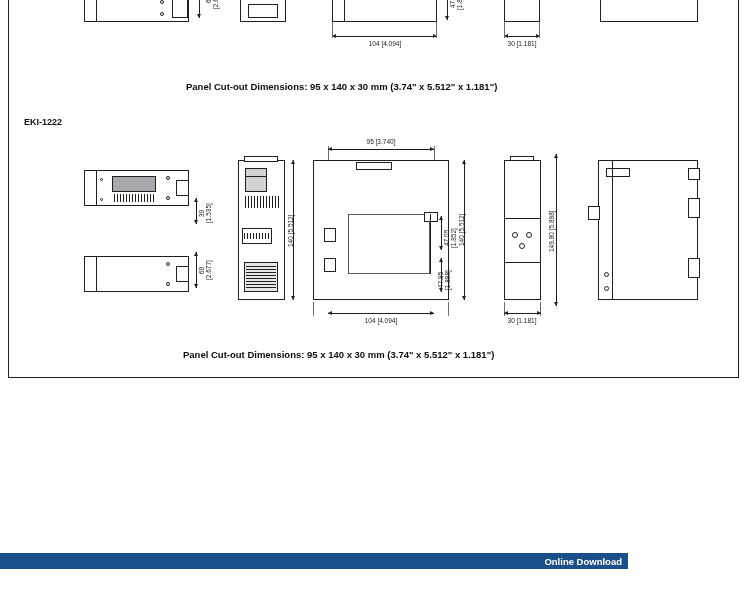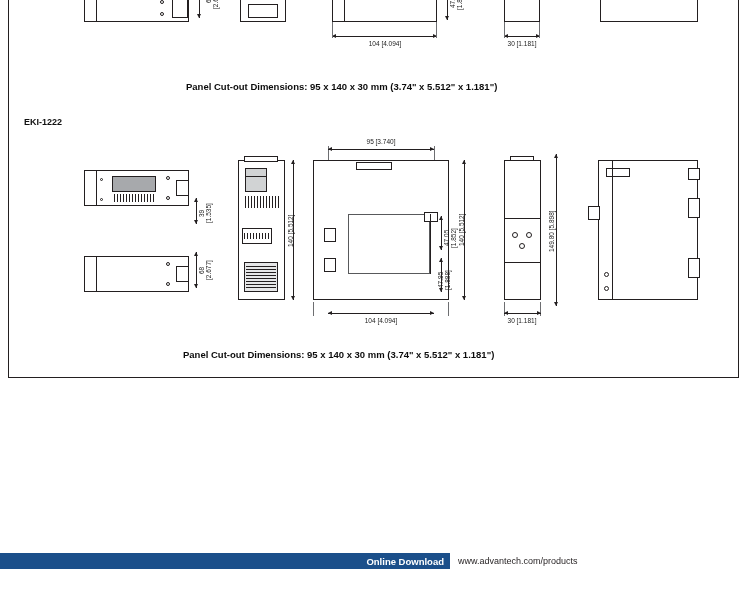--- a/index.html
+++ b/index.html
@@ -299,15 +299,14 @@
   <div class="dot" style="left:604px; top:272px; width:5px; height:5px;"></div>
   <div class="dot" style="left:604px; top:286px; width:5px; height:5px;"></div>
   <div class="vl abs" style="left:612px; top:160px; height:140px;"></div>
 </div>
 
 <div class="cap" style="left:183px; top:349px;">Panel Cut-out Dimensions: 95 x 140 x 30 mm (3.74" x 5.512" x 1.181")</div>
 
 <div id="footer">
   <div id="footer-inner">
     <div id="footer-label">Online Download</div>
-    <div id="footer-url">www.advantech.com/products</div>
   </div>
 </div>
 
 </body></html>

